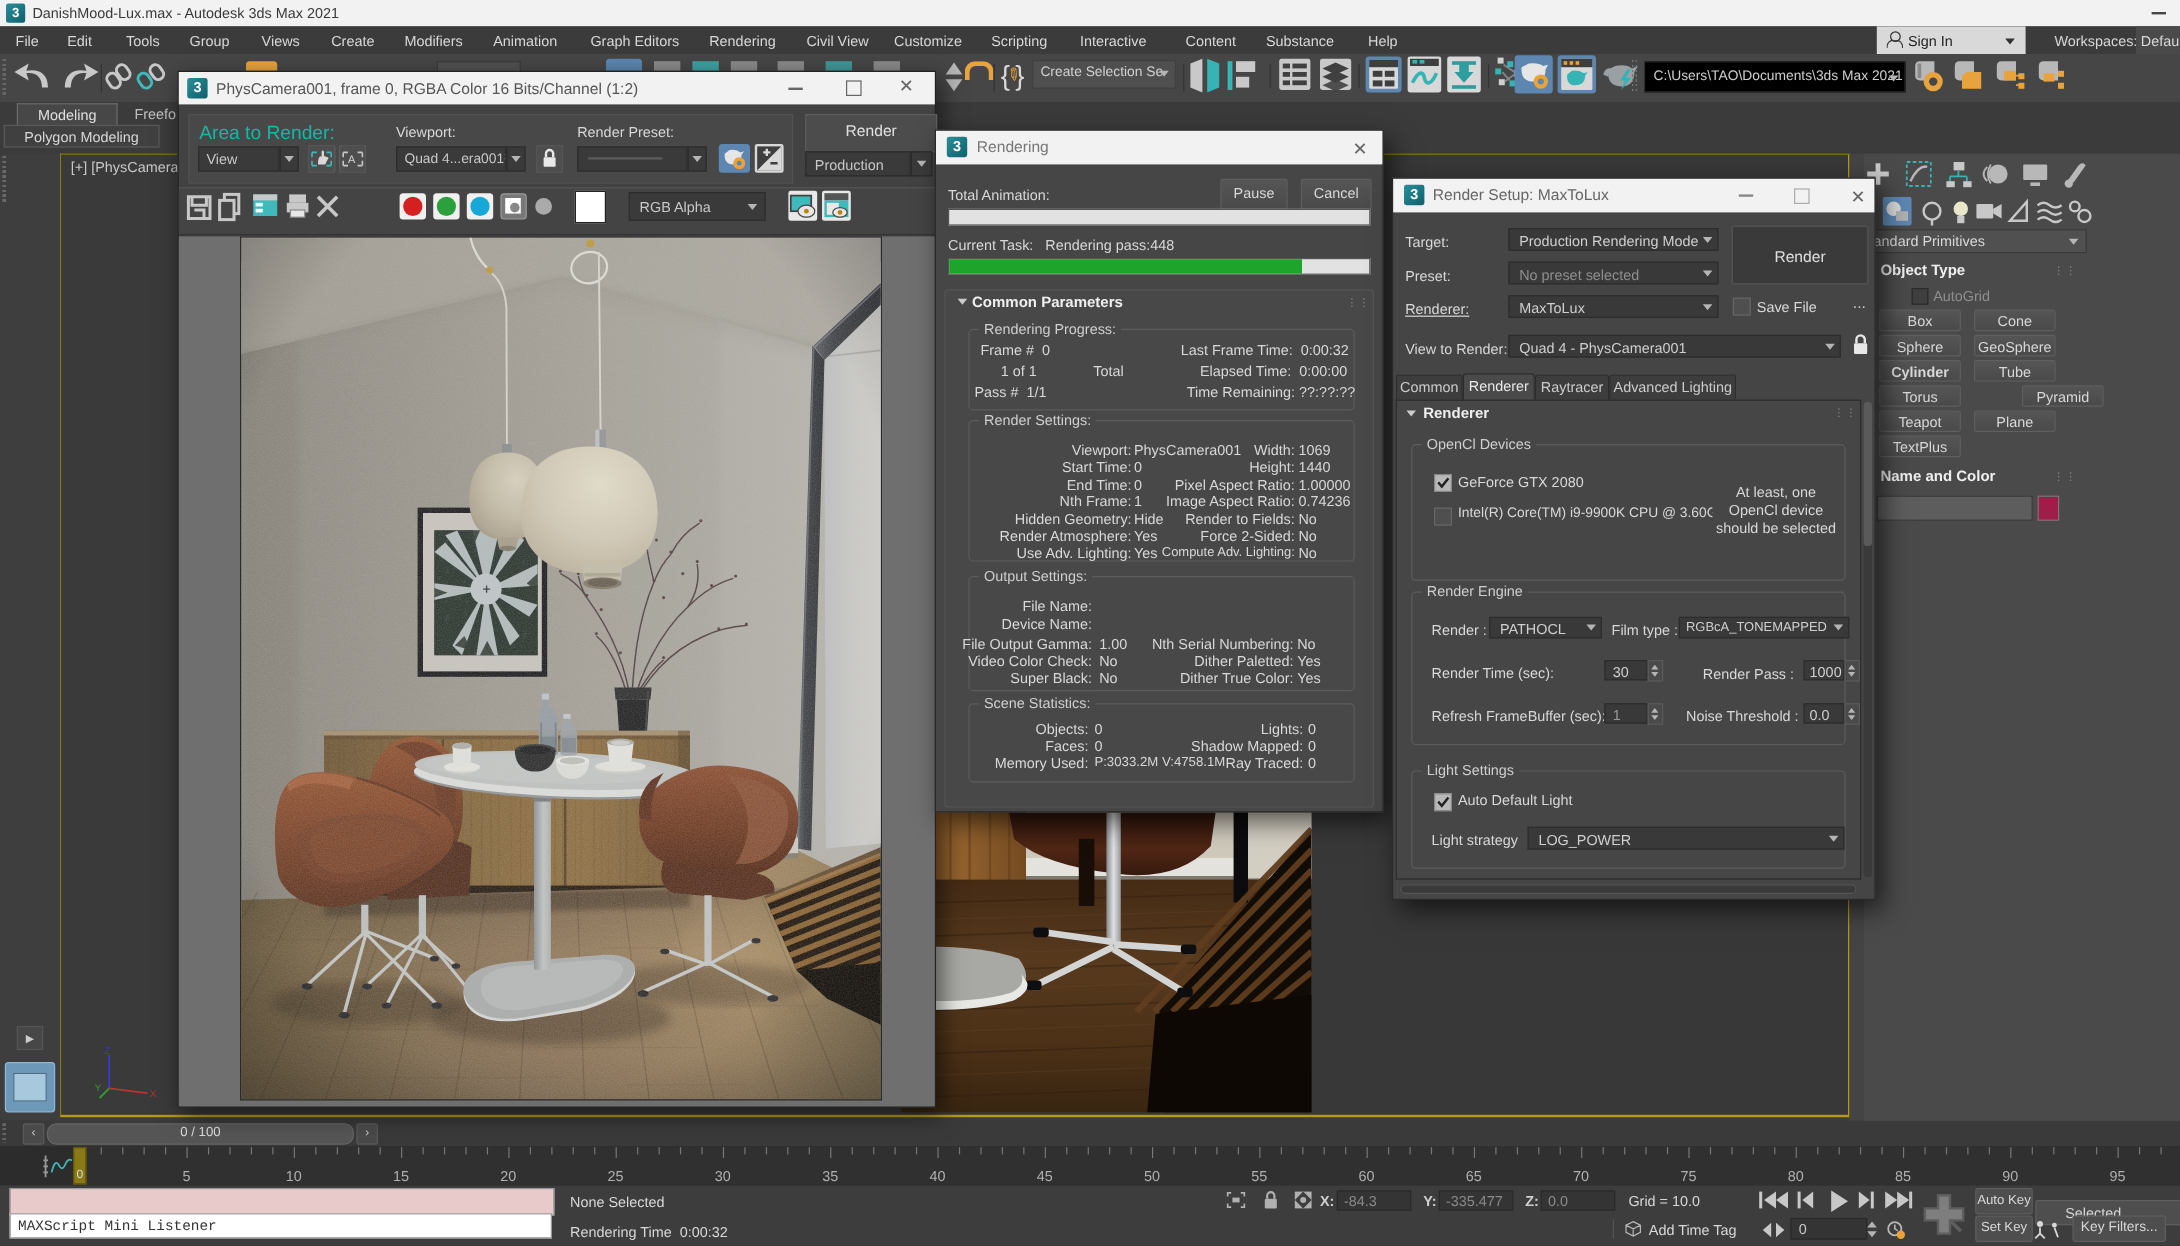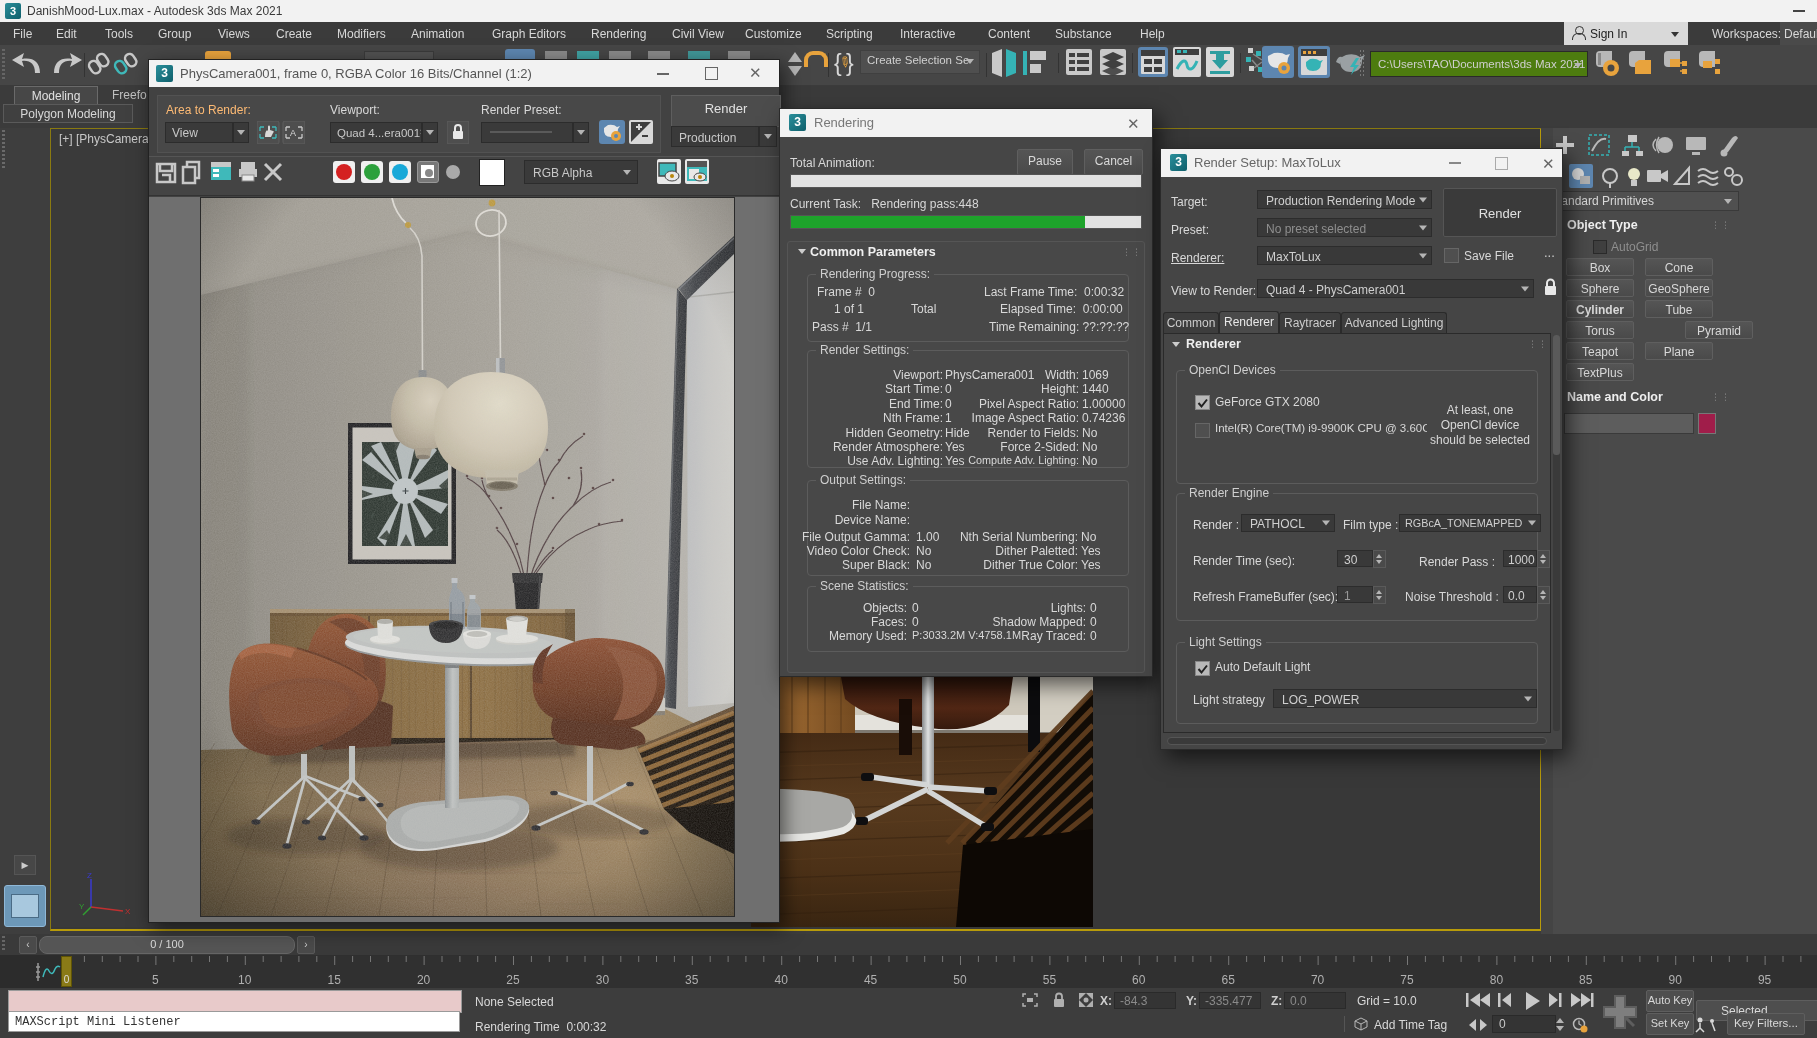--- a/index.html
+++ b/index.html
@@ -175,21 +175,21 @@
     <path d="M8 16 Q 7 25 15 25 Q 23 25 23 17 L 25 14 L 22 15 Q 18 12 12 13 Z" fill="#35b3b5"></path>
   </g>
   <g transform="translate(74,3)">
     <path d="M4 10 Q 3 24 15 24 Q 26 24 26 12 L 29 7 L 24 9 Q 19 5 10 7 Z" fill="#9aa0a3"></path>
     <path d="M0 14 Q 2 8 6 9 L 4 16 Z" fill="#9aa0a3"></path>
     <polygon points="20,10 14,19 18,19 15,27 23,17 19,17 23,10" fill="#35b3b5"></polygon>
   </g>
 </svg>
 <div class="abs" style="left:1360px;top:50px;width:1px;height:28px;background:repeating-linear-gradient(#777 0 2px,transparent 2px 4px);"></div>
 <div class="abs" style="left:1363px;top:50px;width:1px;height:28px;background:repeating-linear-gradient(#777 0 2px,transparent 2px 4px);"></div>
-<div class="abs" style="left:1370px;top:51px;width:218px;height:26px;background:#4d7c0f;border:1px solid #2a2a2a;color:#cfcfcf;font-size:11.5px;padding:6px 0 0 7px;white-space:nowrap;overflow:hidden;box-sizing:border-box;">C:\Users\TAO\Documents\3ds Max 2021
+<div class="abs" style="left:1370px;top:51px;width:218px;height:26px;background:#000000;border:1px solid #2a2a2a;color:#cfcfcf;font-size:11.5px;padding:6px 0 0 7px;white-space:nowrap;overflow:hidden;box-sizing:border-box;">C:\Users\TAO\Documents\3ds Max 2021
   <div class="abs darr" style="right:5px;top:11px;"></div>
 </div>
 <svg class="abs" style="left:1594px;top:49px;" width="130" height="32" viewBox="0 0 130 32">
   <g>
     <path d="M2 6 Q 2 2 6 2 L 18 2 L 18 18 L 6 18 Q 2 18 2 14 Z" fill="#b8b8b8"></path>
     <rect x="4" y="4" width="3" height="12" fill="#888"></rect>
     <circle cx="17" cy="19" r="8" fill="#e8a33d"></circle>
         <circle cx="17" cy="19" r="3.5" fill="#464646"></circle>
   </g>
   <g transform="translate(33,0)">
@@ -630,21 +630,21 @@
 
 <div class="abs" style="left:148px;top:59px;width:632px;height:864px;background:#424242;border:1px solid #222;box-shadow:4px 6px 18px rgba(0,0,0,0.55);box-sizing:border-box;">
   <div class="abs" style="left:0;top:0;width:630px;height:27px;background:#f2f2f2;">
     <div class="abs" style="left:7px;top:5px;width:17px;height:17px;background:linear-gradient(135deg,#2a8f9b,#0f5f6b);border-radius:2px;color:#fff;font-size:12px;font-weight:bold;text-align:center;line-height:17px;">3</div>
     <div class="abs" style="left:31px;top:6px;color:#555;font-size:13px;white-space:nowrap;">PhysCamera001, frame 0, RGBA Color 16 Bits/Channel (1:2)</div>
     <div class="abs" style="left:508px;top:13px;width:12px;height:2px;background:#666;"></div>
     <div class="abs" style="left:556px;top:7px;width:11px;height:11px;border:1.5px solid #666;"></div>
     <div class="abs" style="left:600px;top:6px;color:#666;font-size:15px;line-height:14px;">✕</div>
   </div>
   <div class="abs" style="left:8px;top:35px;width:502px;height:56px;background:#484848;border:1px solid #525252;"></div>
-  <div class="abs" style="left:17px;top:43px;color:#fdba74;font-size:12px;">Area to Render:</div>
+  <div class="abs" style="left:17px;top:43px;color:#14b8a6;font-size:16px;">Area to Render:</div>
   <div class="abs" style="left:16px;top:62px;width:68px;height:21px;background:#3a3a3a;border:1px solid #2c2c2c;color:#c8c8c8;font-size:12px;padding:3px 0 0 6px;box-sizing:border-box;">View</div>
   <div class="abs" style="left:84px;top:62px;width:16px;height:21px;background:#3a3a3a;border:1px solid #2c2c2c;box-sizing:border-box;">
         <div class="darr" style="margin:7px 0 0 3px;"></div>
       </div>
   <svg class="abs" style="left:108px;top:61px;" width="48" height="23" viewBox="0 0 48 23">
     <rect x="0" y="0" width="22" height="23" rx="2" fill="#4e4e4e" stroke="#5e5e5e"></rect>
     <g stroke="#3fb9ba" stroke-width="1.3" fill="none">
           <path d="M3 6 h4 M3 6 v4 M3 17 h4 M3 13 v4 M15 6 h4 M19 6 v4 M15 17 h4 M19 13 v4"></path>
         </g>
     <path d="M8 16 C 8 10 10 8 11 10 L 11 6 C 11 4 13 4 13 6 L 13 9 L 16 10 C 17 10 17 11 16 12 L 14 16 Z" fill="#d8d8d8"></path>

